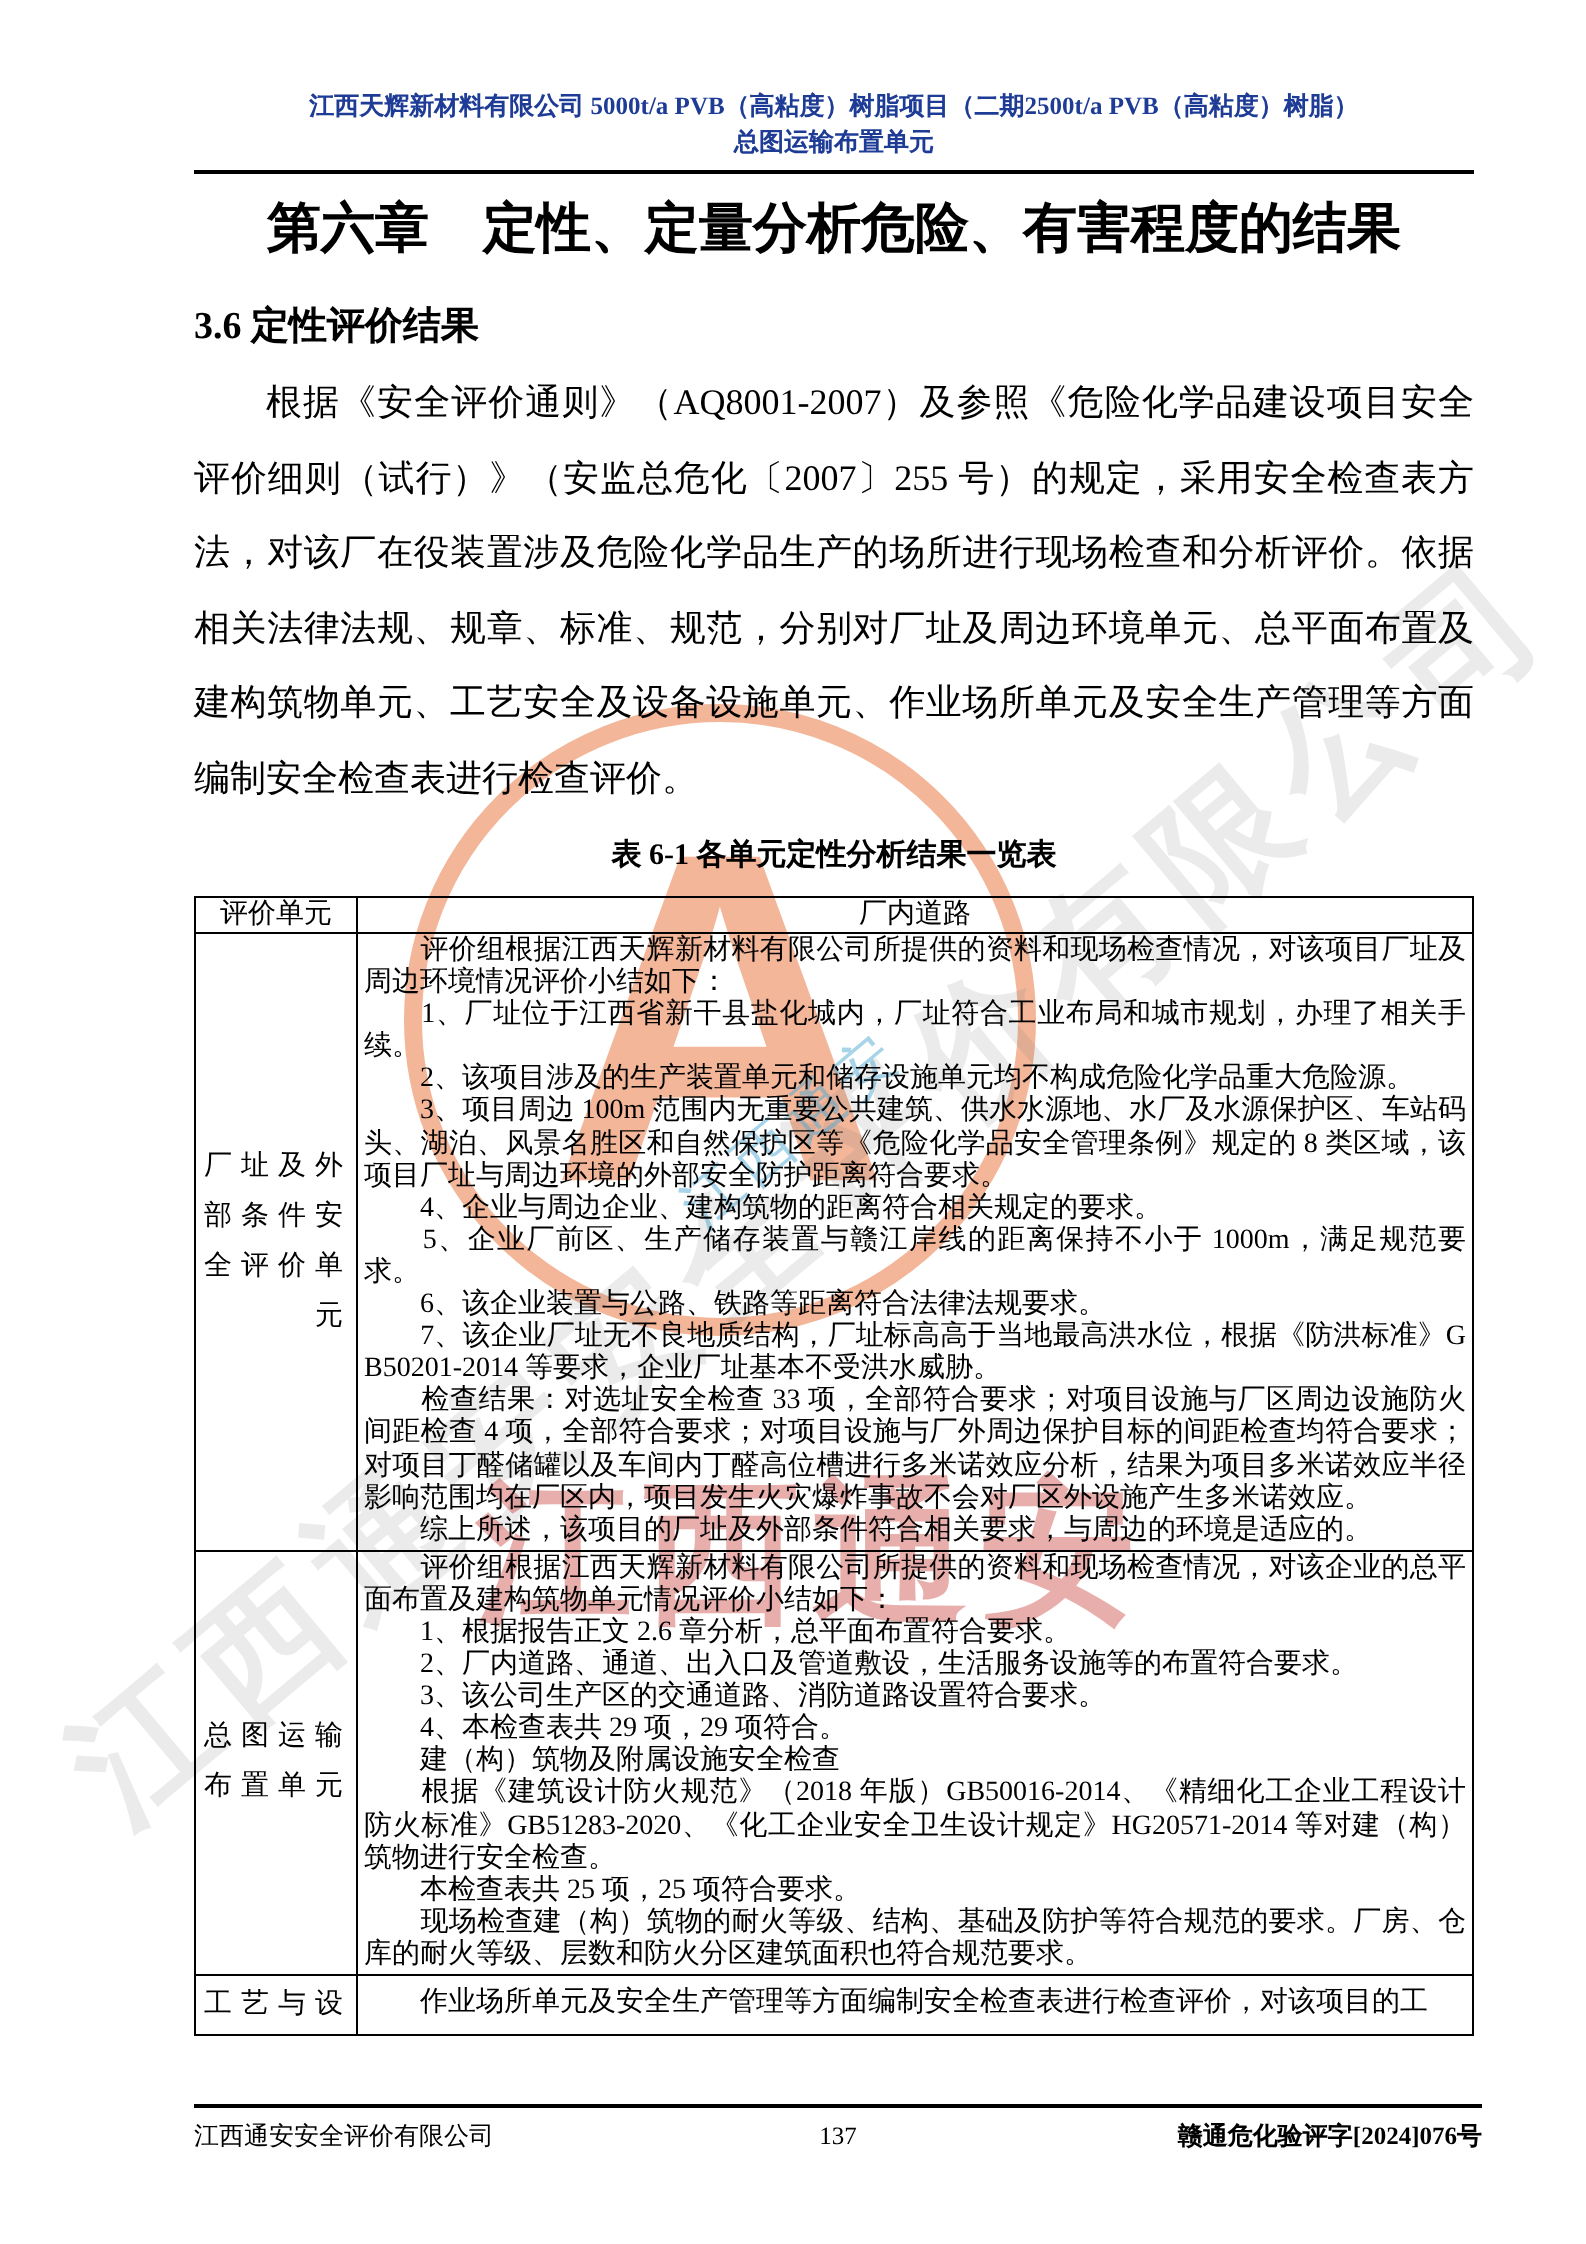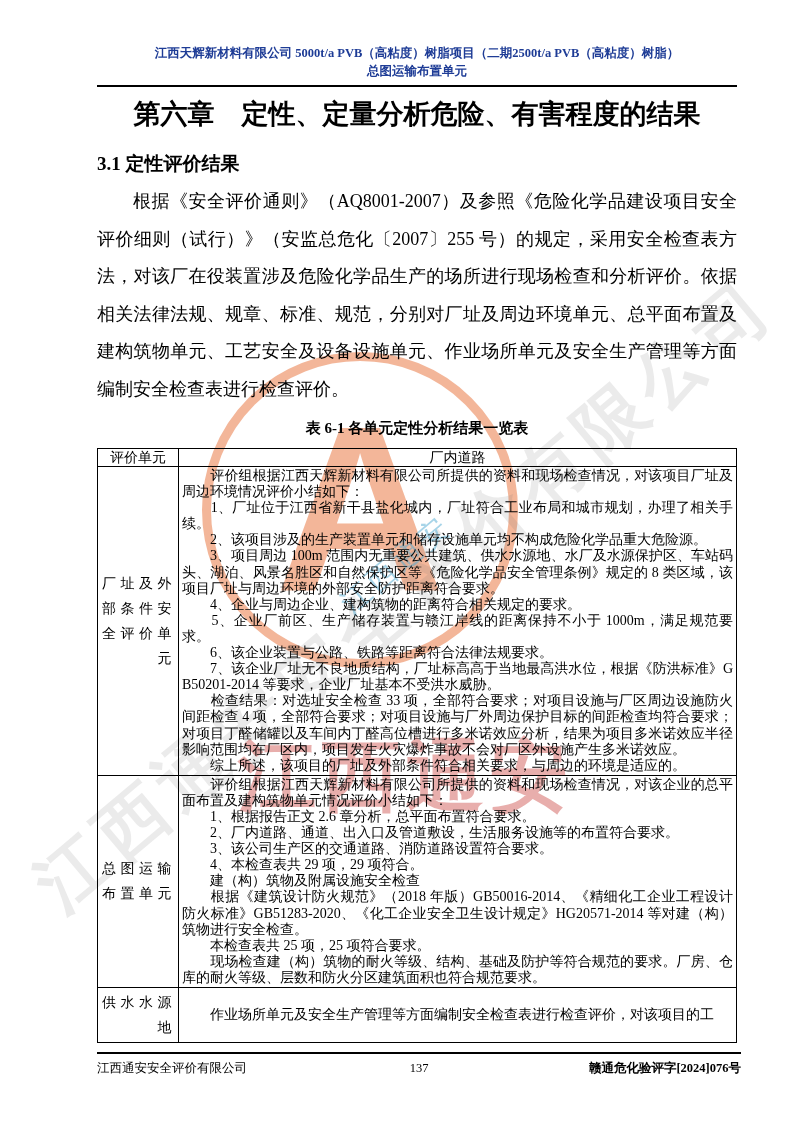--- a/index.html
+++ b/index.html
@@ -121,21 +121,21 @@
 
   <div class="content">
 
     <div class="doc-header">
       <div class="hl1">江西天辉新材料有限公司 5000t/a PVB（高粘度）树脂项目（二期2500t/a PVB（高粘度）树脂）</div>
       <div class="hl2">总图运输布置单元</div>
     </div>
     <hr class="hdr-rule">
 
     <div class="chapter-title">第六章　定性、定量分析危险、有害程度的结果</div>
-    <div class="section-title">3.1 定性评价结果</div>
+    <div class="section-title">3.6 定性评价结果</div>
 
     <p class="body-para">根据《安全评价通则》（AQ8001-2007）及参照《危险化学品建设项目安全评价细则（试行）》（安监总危化〔2007〕255 号）的规定，采用安全检查表方法，对该厂在役装置涉及危险化学品生产的场所进行现场检查和分析评价。依据相关法律法规、规章、标准、规范，分别对厂址及周边环境单元、总平面布置及建构筑物单元、工艺安全及设备设施单元、作业场所单元及安全生产管理等方面编制安全检查表进行检查评价。</p>
 
     <div class="table-caption">表 6-1 各单元定性分析结果一览表</div>
 
     <table class="eval">
       <colgroup>
         <col class="c-unit">
         <col>
       </colgroup>
@@ -165,21 +165,21 @@
 　　1、根据报告正文 2.6 章分析，总平面布置符合要求。
 　　2、厂内道路、通道、出入口及管道敷设，生活服务设施等的布置符合要求。
 　　3、该公司生产区的交通道路、消防道路设置符合要求。
 　　4、本检查表共 29 项，29 项符合。
 　　建（构）筑物及附属设施安全检查
 　　根据《建筑设计防火规范》（2018 年版）GB50016-2014、《精细化工企业工程设计防火标准》GB51283-2020、《化工企业安全卫生设计规定》HG20571-2014 等对建（构）筑物进行安全检查。
 　　本检查表共 25 项，25 项符合要求。
 　　现场检查建（构）筑物的耐火等级、结构、基础及防护等符合规范的要求。厂房、仓库的耐火等级、层数和防火分区建筑面积也符合规范要求。</td>
         </tr>
         <tr>
-          <td class="unit-cell">供水水源地</td>
+          <td class="unit-cell">工艺与设</td>
           <td class="result-cell">　　作业场所单元及安全生产管理等方面编制安全检查表进行检查评价，对该项目的工</td>
         </tr>
       </tbody>
     </table>
 
   </div>
 
   <div class="doc-footer">
     <span class="f-left">江西通安安全评价有限公司</span>
     <span class="f-center">137</span>

